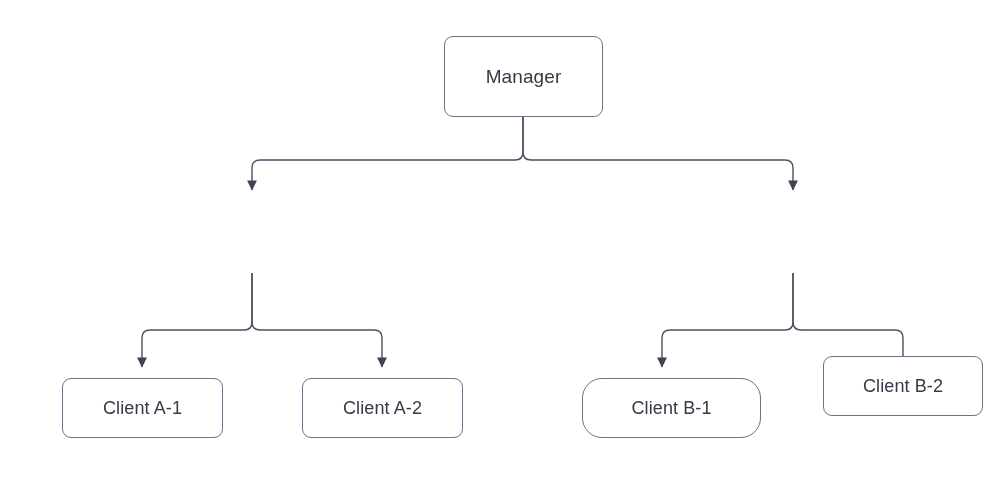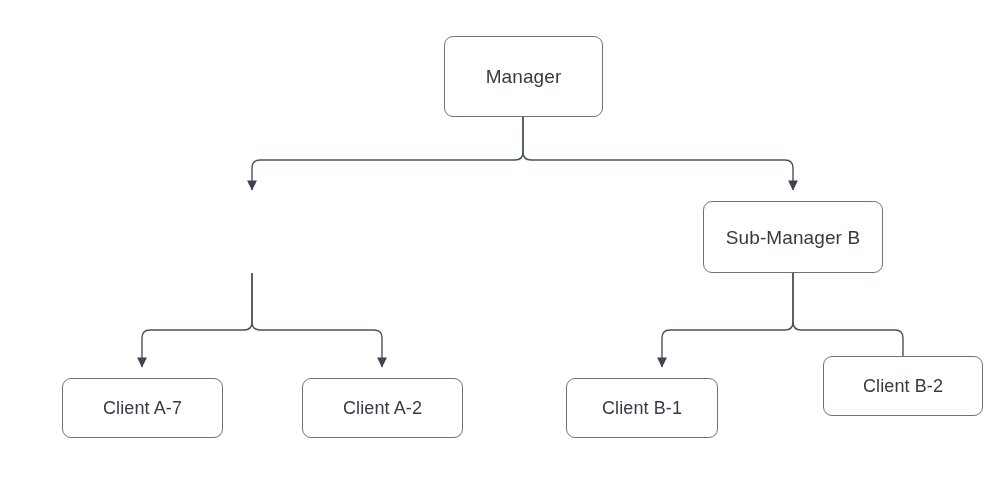--- a/index.html
+++ b/index.html
@@ -76,33 +76,30 @@
 
       <path marker-end="url(#arrow)" d="M 770 273 L 770 322 Q 770 330 778 330 L 872 330 Q 880 330 880 338 L 880 367"></path>
     </g>
   </svg>
 
   <div class="node level-0" style="left:421px; top:36px; width:159px; height:81px;">
     <span class="node-label">Manager</span>
   </div>
 
 
-  <div class="node level-1" style="left:680px; top:201px; width:180px; height:72px;">
-    <span class="node-label">Sub-Manager B</span>
-  </div>
 
   <div class="node level-2" style="left:39px; top:378px; width:161px; height:60px;">
-    <span class="node-label">Client A-7</span>
+    <span class="node-label">Client A-1</span>
   </div>
 
   <div class="node level-2" style="left:279px; top:378px; width:161px; height:60px;">
     <span class="node-label">Client A-2</span>
   </div>
 
-  <div class="node level-2" style="left:543px; top:378px; width:152px; height:60px;">
+  <div class="node level-2" style="left:559px; top:378px; width:179px; height:60px;border-radius:20px;">
     <span class="node-label">Client B-1</span>
   </div>
 
   <div class="node level-2" style="left:800px; top:356px; width:160px; height:60px;">
     <span class="node-label">Client B-2</span>
   </div>
 
 </div>
 
 </body></html>

